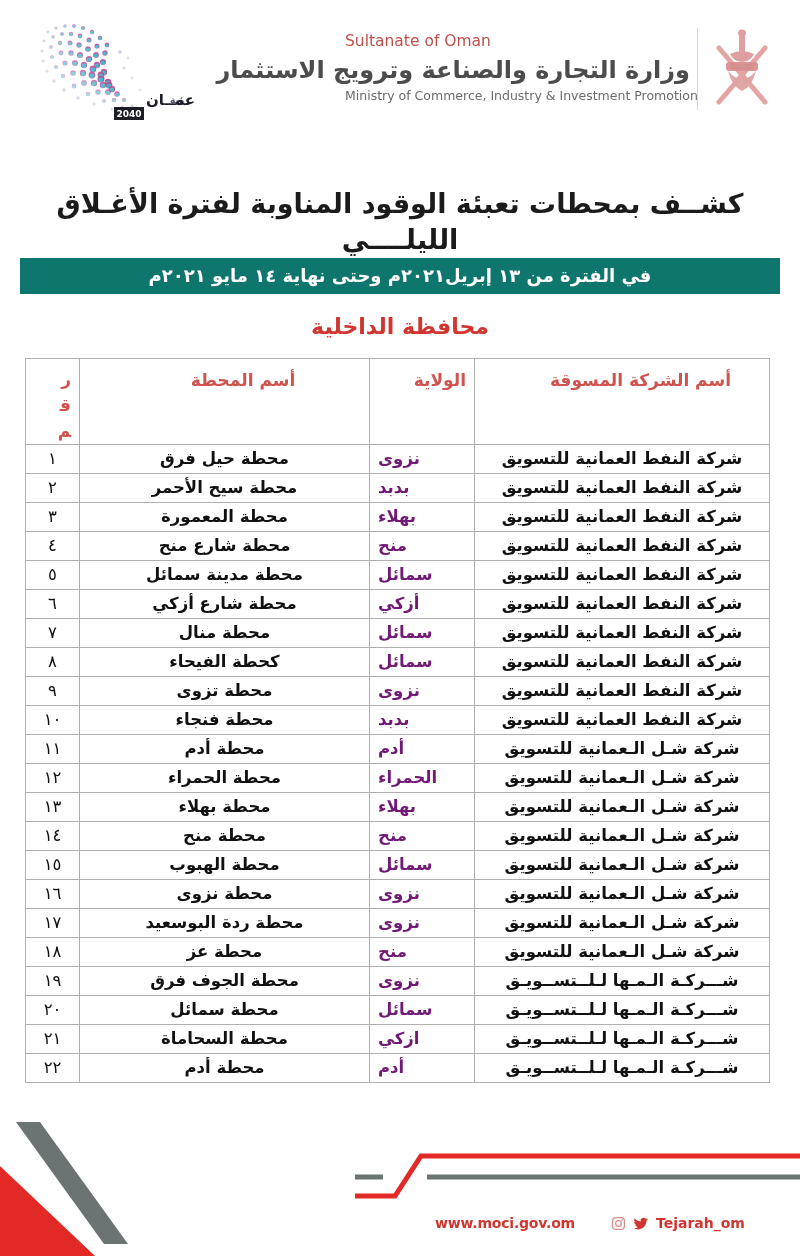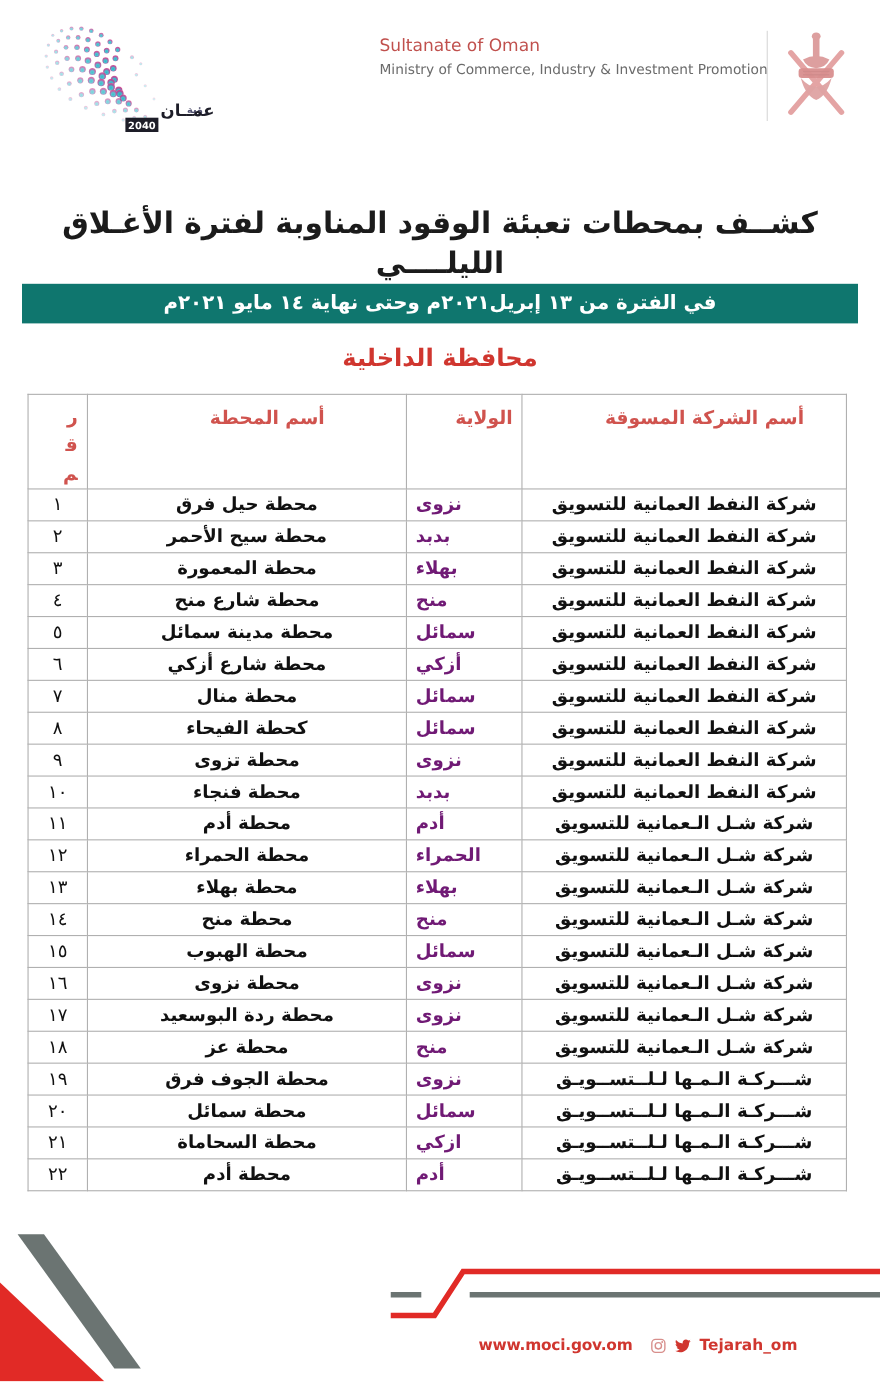--- a/index.html
+++ b/index.html
@@ -250,21 +250,21 @@
   }
   .footer-links {
     position: absolute;
     left: 435px;
     bottom: 22px;
     width: 365px;
     height: 22px;
     display: flex;
     flex-direction: row;
     align-items: center;
-    gap: 16px;
+    gap: 36px;
     direction: ltr;
   }
   .footer-url {
     font-size: 14px;
     font-weight: 700;
     color: #d0362f;
     white-space: nowrap;
     letter-spacing: -0.2px;
   }
   .footer-social {
@@ -391,20 +391,21 @@
           <rect x="86" y="95" width="30" height="13" fill="#1d1d28"></rect>
           <text x="101" y="105" font-family="'DejaVu Sans', sans-serif" font-size="9" font-weight="700" fill="#ffffff" text-anchor="middle">2040</text>
         </g>
       </svg>
     </div>
 
     <div class="ministry-block">
       <div class="ministry-line1">
         <span class="ministry-en-small">Sultanate of Oman</span>
       </div>
+      <div class="ministry-ar-big">وزارة التجارة والصناعة وترويج الاستثمار</div>
       <div class="ministry-en-big">Ministry of Commerce, Industry &amp; Investment Promotion</div>
     </div>
 
     <div class="header-divider"></div>
 
     <div class="emblem">
       <svg width="72" height="86" viewBox="0 0 72 86" xmlns="http://www.w3.org/2000/svg">
         <g stroke="#e3a0a0" stroke-width="5" stroke-linecap="round" fill="none" opacity="0.95">
           <path d="M13 22 L59 76"></path>
           <path d="M59 22 L13 76"></path>

